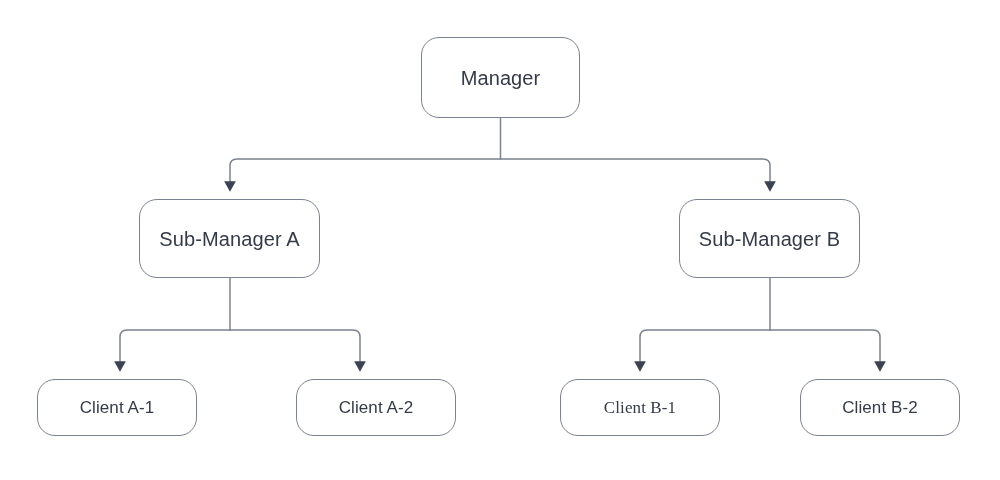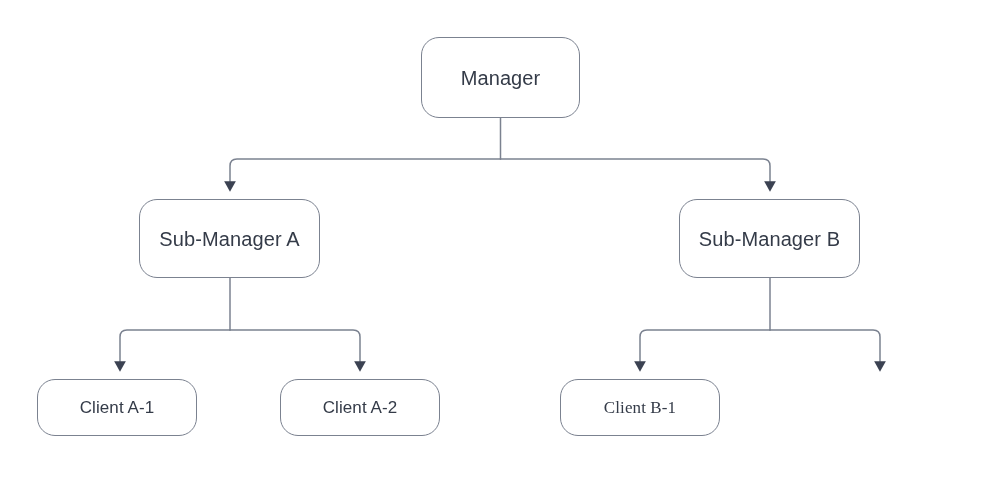--- a/index.html
+++ b/index.html
@@ -60,21 +60,21 @@
   .node-mid-a { left: 139px; }
   .node-mid-b { left: 679px; text-align: center; }
 
   .node-leaf {
     top: 379px;
     width: 160px;
     height: 57px;
   }
   .node-leaf .node-label { font-size: 17px; }
   .node-leaf-a1 { left: 37px; }
-  .node-leaf-a2 { left: 280px; }
+  .node-leaf-a2 { left: 296px; }
   .node-leaf-b1 { left: 560px; font-family: Liberation Serif, serif; }
   .node-leaf-b2 { left: 800px; }
 </style>
 </head>
 <body>
 
 <div id="canvas">
 
   <svg id="edge-layer" viewBox="0 0 1000 480" width="1000" height="480" xmlns="http://www.w3.org/2000/svg">
     <defs>
@@ -122,14 +122,17 @@
   </div>
 
   <div class="node node-leaf node-leaf-a2">
     <span class="node-label">Client A-2</span>
   </div>
 
   <div class="node node-leaf node-leaf-b1">
     <span class="node-label">Client B-1</span>
   </div>
 
+  <div class="node node-leaf node-leaf-b2">
+    <span class="node-label">Client B-2</span>
+  </div>
 
 </div>
 
 </body></html>

